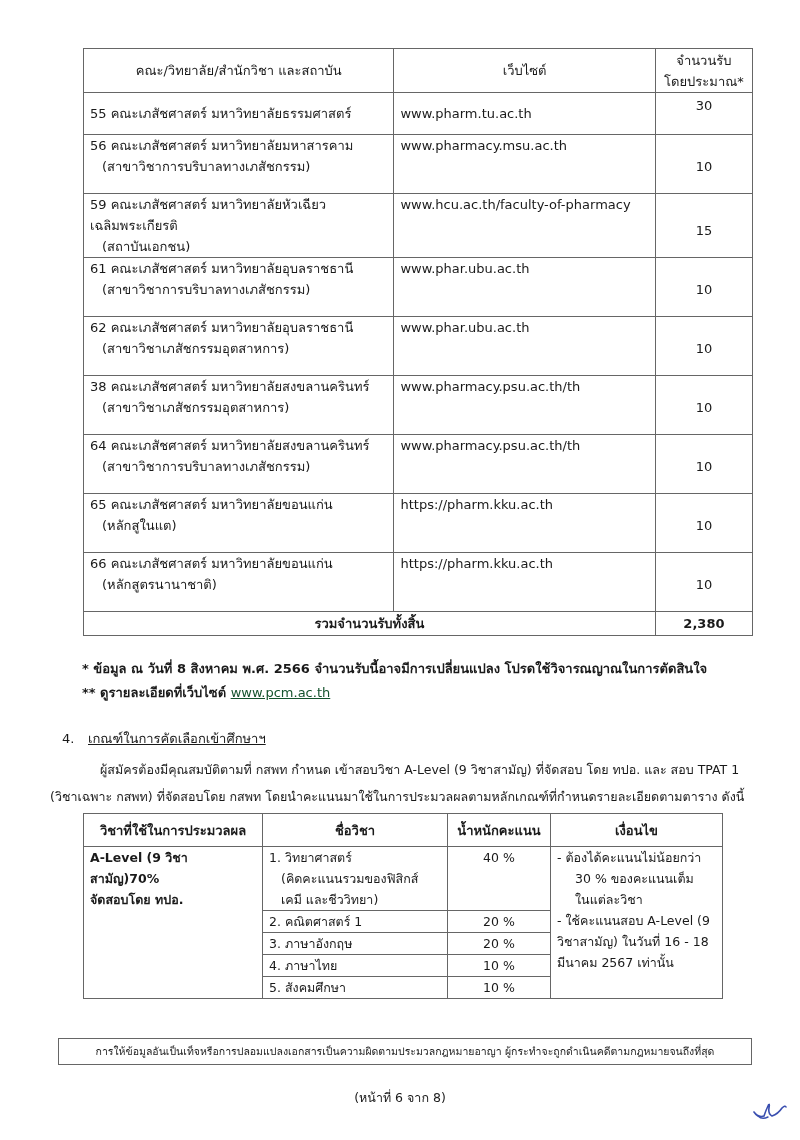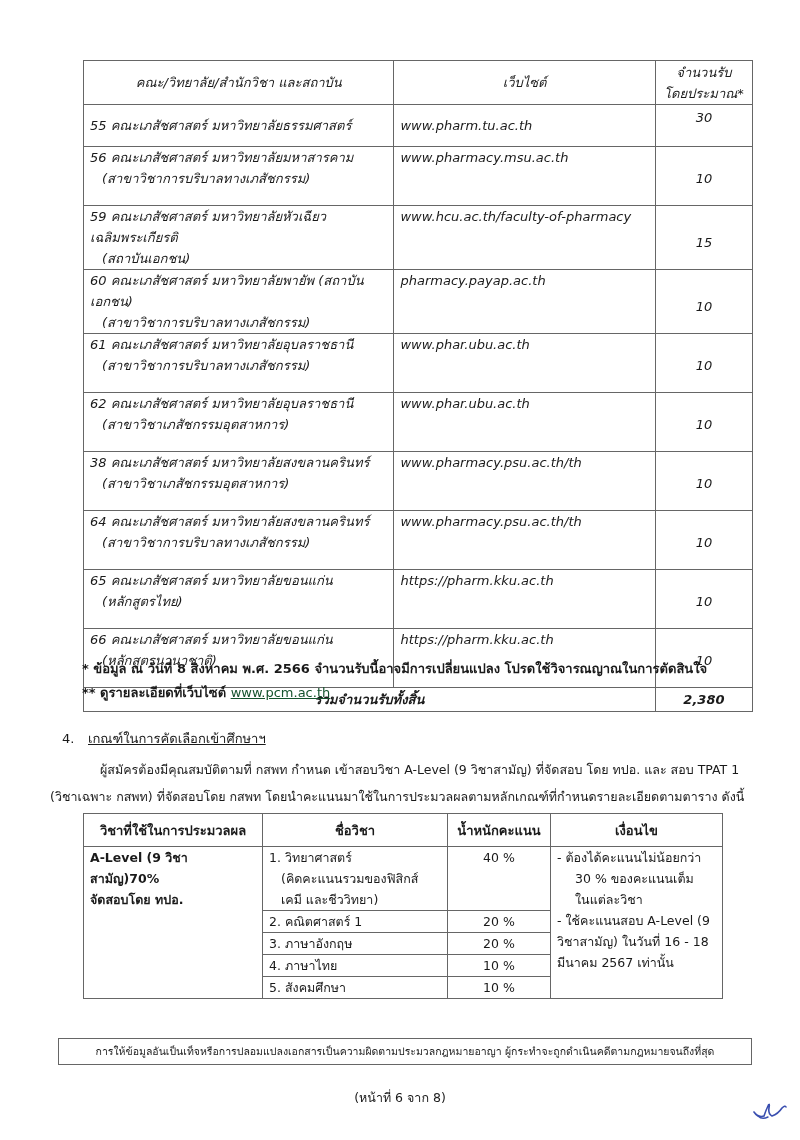--- a/index.html
+++ b/index.html
@@ -4,23 +4,22 @@
 <style>
   html, body { margin: 0; padding: 0; }
   body {
     width: 800px; height: 1140px; background: #ffffff; position: relative;
     font-family: "DejaVu Sans", "Liberation Sans", sans-serif; color: #1a1a1a;
     overflow: hidden;
   }
   .abs { position: absolute; }
   table { border-collapse: collapse; }
   #tbl1 {
-    position: absolute; left: 83px; top: 60px; width: 670px;
+    position: absolute; left: 83px; top: 48px; width: 670px;
     font-size: 13px;
-    font-style: italic;
   }
   #tbl1 td, #tbl1 th {
     border: 1px solid #666;
     padding: 0 6px;
     vertical-align: top;
     line-height: 21px;
   }
   #tbl1 th { font-weight: normal; text-align: center; vertical-align: middle; height: 43px; }
   #tbl1 td.num { text-align: center; vertical-align: bottom; padding-bottom: 16px; }
   #tbl1 tr.single td { height: 25px; vertical-align: middle; }
@@ -91,46 +90,41 @@
       <td><span>56 คณะเภสัชศาสตร์ มหาวิทยาลัยมหาสารคาม</span><span class="indent">(สาขาวิชาการบริบาลทางเภสัชกรรม)</span></td>
       <td>www.pharmacy.msu.ac.th</td>
       <td class="num">10</td>
     </tr>
     <tr class="double">
       <td><span>59 คณะเภสัชศาสตร์ มหาวิทยาลัยหัวเฉียวเฉลิมพระเกียรติ</span><span class="indent">(สถาบันเอกชน)</span></td>
       <td>www.hcu.ac.th/faculty-of-pharmacy</td>
       <td class="num">15</td>
     </tr>
     <tr class="double">
-      <td><span>60 คณะเภสัชศาสตร์ มหาวิทยาลัยพายัพ (สถาบันเอกชน)</span><span class="indent">(สาขาวิชาการบริบาลทางเภสัชกรรม)</span></td>
-      <td>pharmacy.payap.ac.th</td>
-      <td class="num">10</td>
-    </tr>
-    <tr class="double">
       <td><span>61 คณะเภสัชศาสตร์ มหาวิทยาลัยอุบลราชธานี</span><span class="indent">(สาขาวิชาการบริบาลทางเภสัชกรรม)</span></td>
       <td>www.phar.ubu.ac.th</td>
       <td class="num">10</td>
     </tr>
     <tr class="double">
       <td><span>62 คณะเภสัชศาสตร์ มหาวิทยาลัยอุบลราชธานี</span><span class="indent">(สาขาวิชาเภสัชกรรมอุตสาหการ)</span></td>
       <td>www.phar.ubu.ac.th</td>
       <td class="num">10</td>
     </tr>
     <tr class="double">
       <td><span>38 คณะเภสัชศาสตร์ มหาวิทยาลัยสงขลานครินทร์</span><span class="indent">(สาขาวิชาเภสัชกรรมอุตสาหการ)</span></td>
       <td>www.pharmacy.psu.ac.th/th</td>
       <td class="num">10</td>
     </tr>
     <tr class="double">
       <td><span>64 คณะเภสัชศาสตร์ มหาวิทยาลัยสงขลานครินทร์</span><span class="indent">(สาขาวิชาการบริบาลทางเภสัชกรรม)</span></td>
       <td>www.pharmacy.psu.ac.th/th</td>
       <td class="num">10</td>
     </tr>
     <tr class="double">
-      <td><span>65 คณะเภสัชศาสตร์ มหาวิทยาลัยขอนแก่น</span><span class="indent">(หลักสูตรไทย)</span></td>
+      <td><span>65 คณะเภสัชศาสตร์ มหาวิทยาลัยขอนแก่น</span><span class="indent">(หลักสูในแต)</span></td>
       <td>https://pharm.kku.ac.th</td>
       <td class="num">10</td>
     </tr>
     <tr class="double">
       <td><span>66 คณะเภสัชศาสตร์ มหาวิทยาลัยขอนแก่น</span><span class="indent">(หลักสูตรนานาชาติ)</span></td>
       <td>https://pharm.kku.ac.th</td>
       <td class="num">10</td>
     </tr>
     <tr class="total">
       <td colspan="2" style="text-align:center;">รวมจำนวนรับทั้งสิ้น</td>

